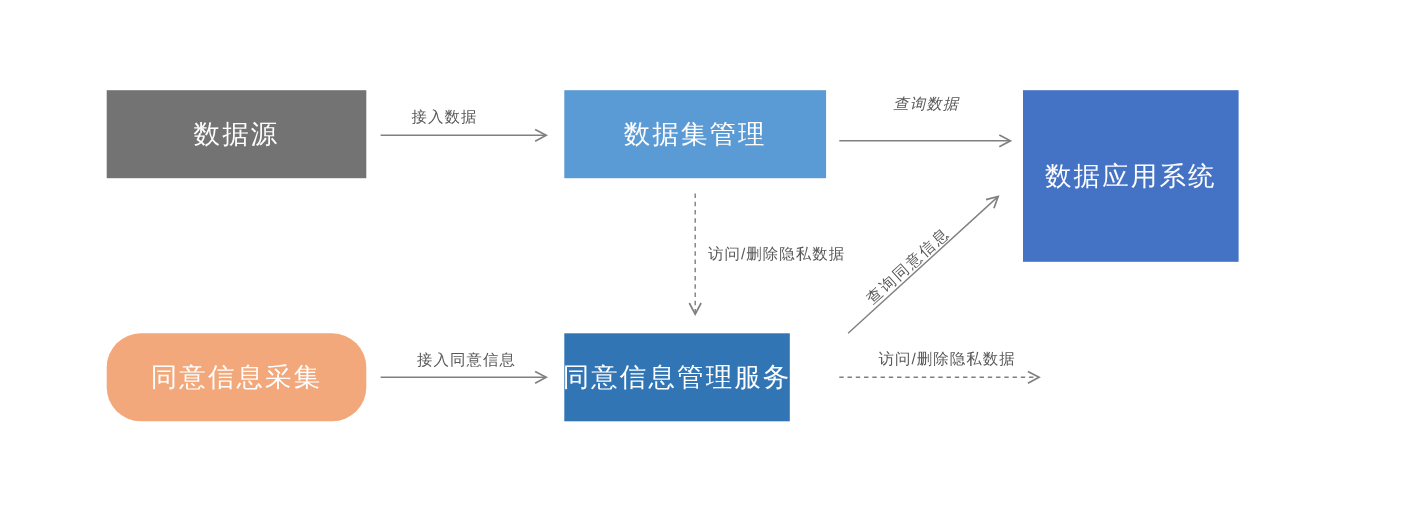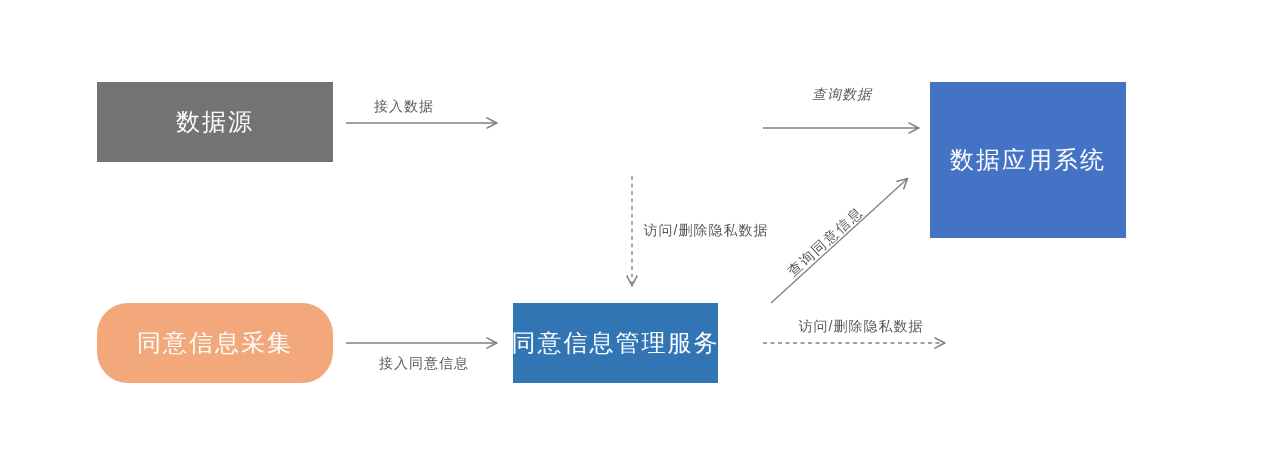--- a/index.html
+++ b/index.html
@@ -48,21 +48,21 @@
     transform: translate(-50%, -50%);
     color: #595959;
     font-size: 14px;
     font-weight: 400;
     letter-spacing: 1px;
     white-space: nowrap;
   }
   #l-access-data     { left: 404px; top: 107px; }
   #l-query-data      { left: 842px; top: 95px; font-style: italic; }
   #l-access-delete-1 { left: 706px; top: 231px; }
-  #l-access-consent  { left: 424px; top: 328px; margin-top: 36px; }
+  #l-access-consent  { left: 424px; top: 328px; }
   #l-access-delete-2 { left: 861px; top: 327px; }
   #l-query-consent   {
     left: 826px; top: 242px;
     transform: translate(-50%, -50%) rotate(-42deg);
     letter-spacing: 2px;
   }
 </style>
 </head>
 <body>
 
@@ -81,20 +81,23 @@
       <line x1="346" y1="343" x2="496" y2="343" marker-end="url(#arrow-open)"></line>
       <line x1="763" y1="343" x2="944" y2="343" stroke-dasharray="4 3.5" marker-end="url(#arrow-open)"></line>
       <line x1="771" y1="303" x2="907" y2="179" marker-end="url(#arrow-open)"></line>
     </g>
   </svg>
 
   <div class="node" id="n-data-source">
     <span>数据源</span>
   </div>
 
+  <div class="node" id="n-dataset-mgmt">
+    <span>数据集管理</span>
+  </div>
 
   <div class="node" id="n-data-app-system">
     <span>数据应用系统</span>
   </div>
 
   <div class="node" id="n-consent-collection">
     <span>同意信息采集</span>
   </div>
 
   <div class="node" id="n-consent-mgmt">

